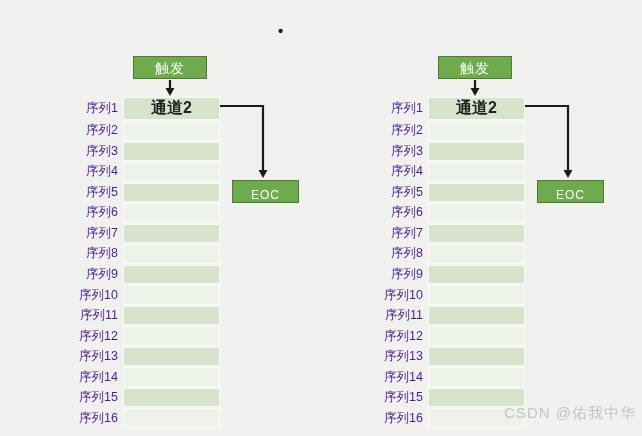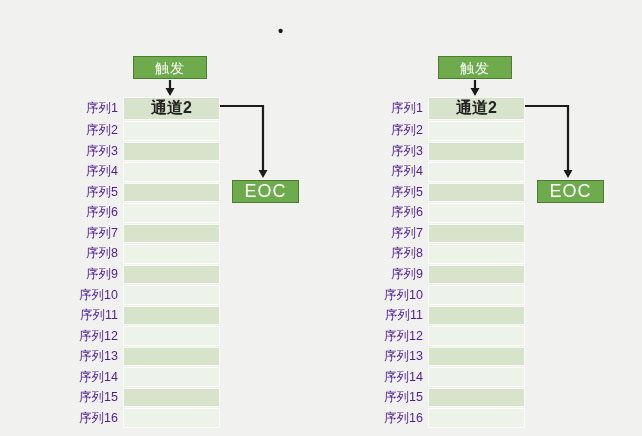--- a/index.html
+++ b/index.html
@@ -43,21 +43,21 @@
   .diagram.right{left:365px;}
   .gbox{
     position:absolute;
     background:var(--box_green,#6dab4c);
     border:1.5px solid var(--box_border,#4e7b2f);
     color:#fff;
     display:flex;align-items:flex-end;justify-content:center;
     box-sizing:border-box;
   }
   .trigger-box{left:73px;top:1px;width:74px;height:23px;font-size:14px;letter-spacing:1px;}
-  .eoc-box{left:172px;top:125px;width:67px;height:23px;font-size:18px;letter-spacing:1px;}
+  .eoc-box{left:172px;top:125px;width:67px;height:23px;font-size:12px;letter-spacing:1px;}
   .arrows{position:absolute;left:0;top:0;pointer-events:none;}
   
   .seq-table{
     position:absolute;left:0;top:42px;
     width:220px;height:331px;
     display:grid;
     grid-template-rows:repeat(16,1fr);
     row-gap:1px;
   }
   .seq-row{display:flex;align-items:stretch;}
@@ -249,13 +249,14 @@
         <div class="seq-row">
           <span class="seq-label">序列16</span>
           <span class="seq-cell"></span>
         </div>
       </div>
     <div class="gbox eoc-box">
       <span>EOC</span>
     </div>
   </div>
 
+  <div class="watermark">CSDN @佑我中华</div>
 </div>
 
 </body></html>

